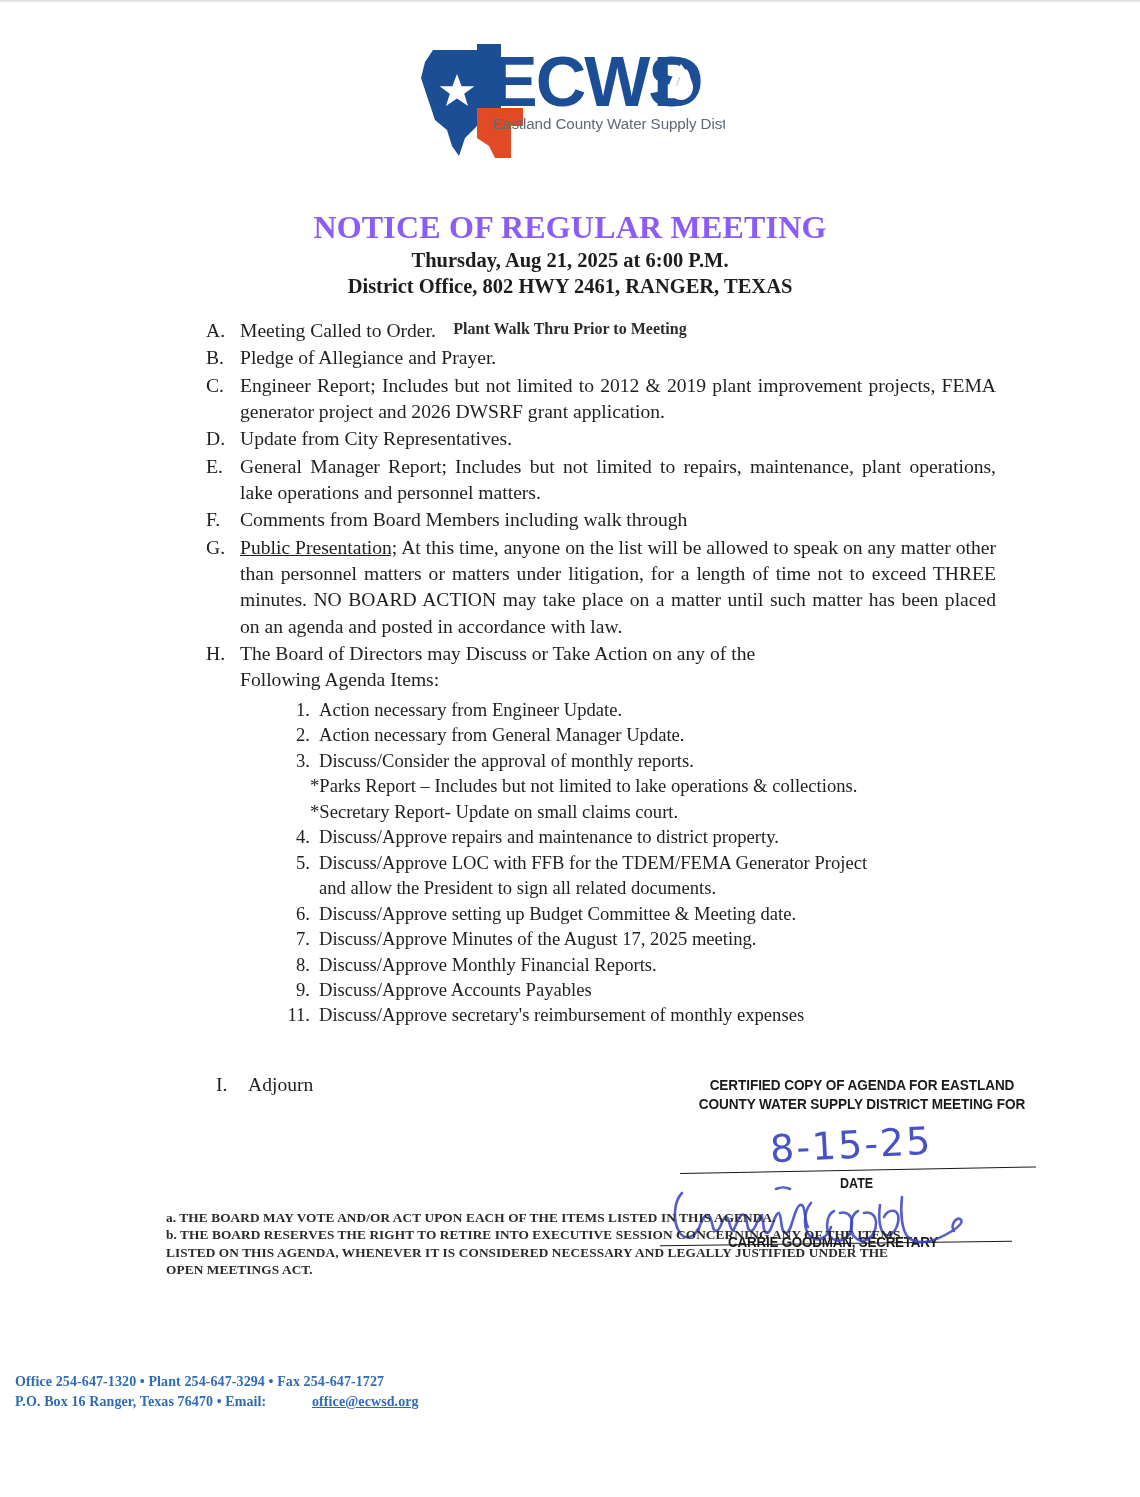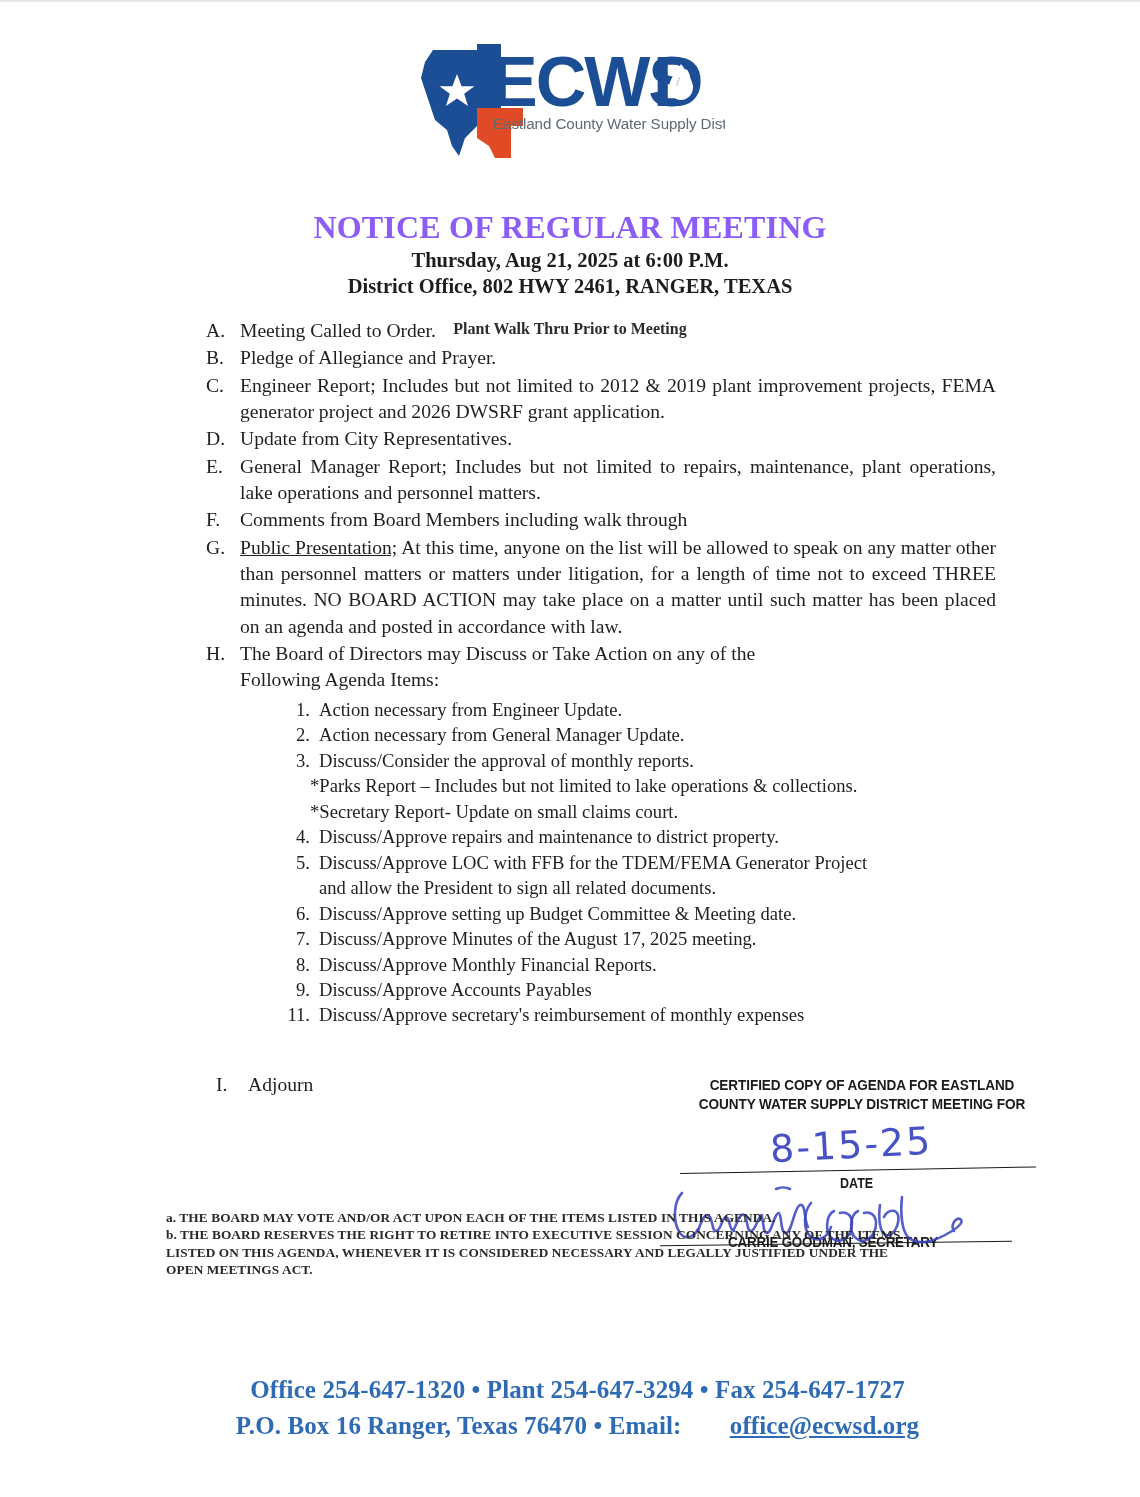--- a/index.html
+++ b/index.html
@@ -229,23 +229,23 @@
     line-height: 1.31;
     color: #2a2a2a;
     letter-spacing: .1px;
   }
 
   
   .footer {
     position: absolute;
     top: 1372px;
     left: 0; right: 0;
-    text-align: center;
+    text-align: left;
     color: #2f6bb5;
-    font-size: 25px;
+    font-size: 14px;
     font-weight: bold;
     line-height: 1.42;
     letter-spacing: .1px;
     padding-left: 15px;
   }
   .footer .line { display: block; }
   .footer u { text-decoration: underline; margin-left: 42px; }
 </style>
 </head>
 <body>

